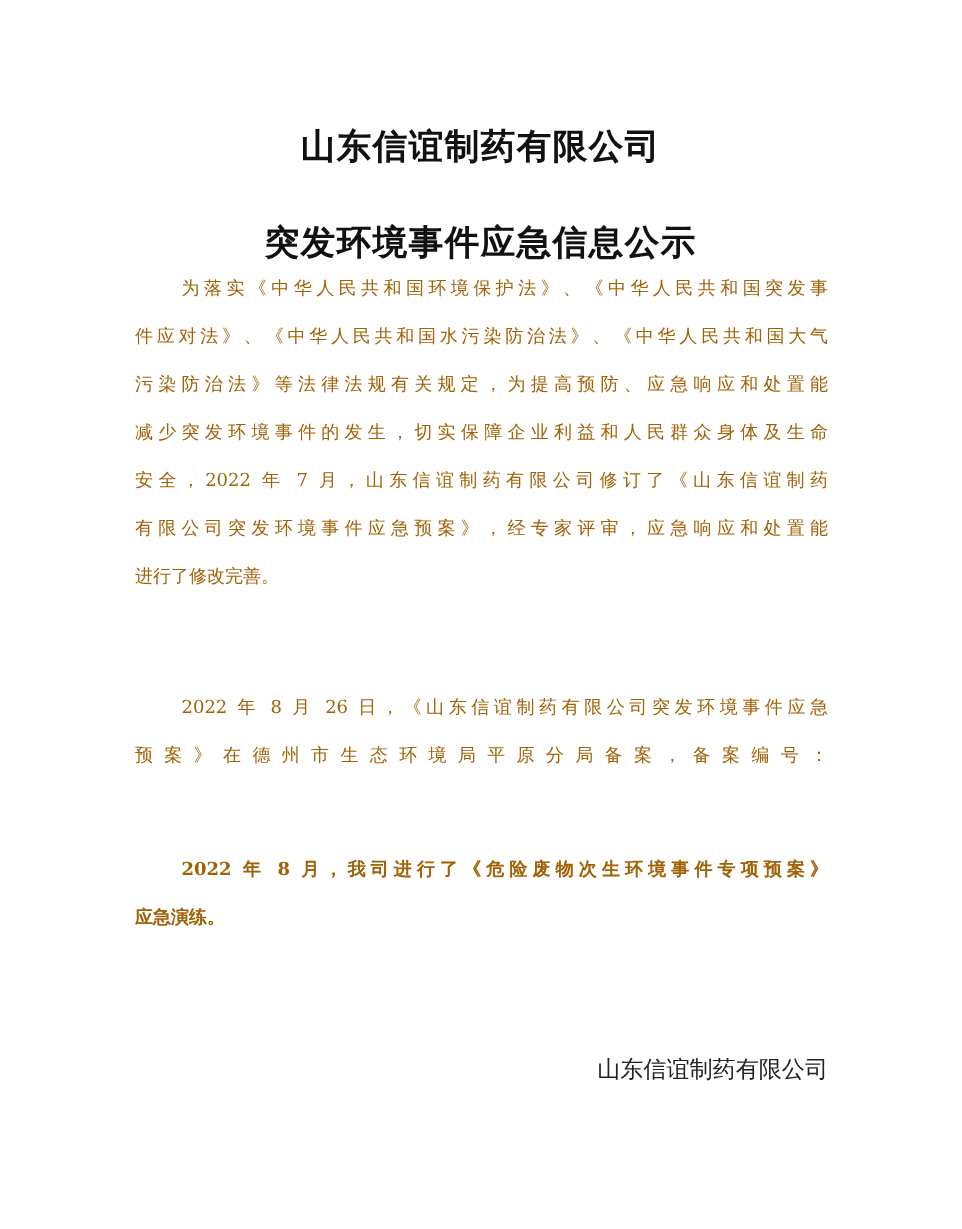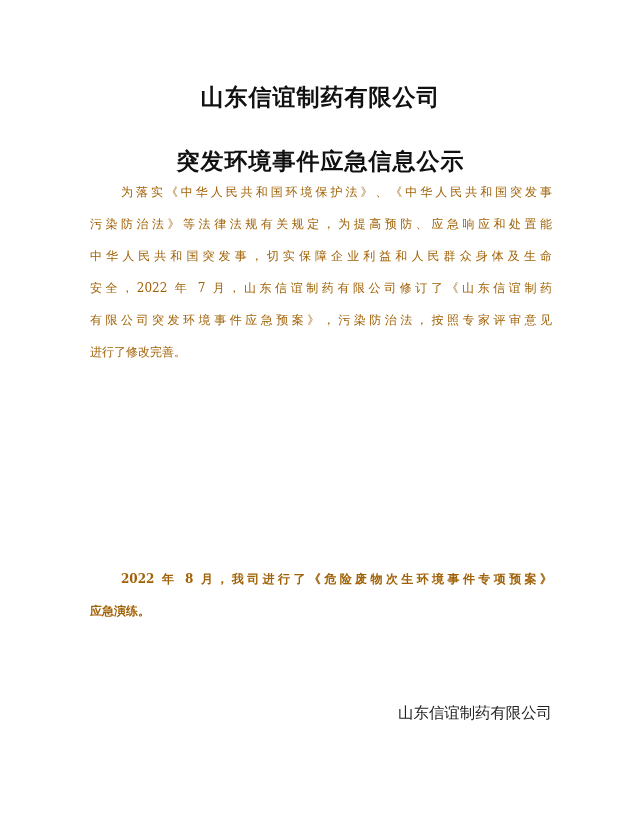--- a/index.html
+++ b/index.html
@@ -30,28 +30,31 @@
 </style>
 </head>
 <body>
 
 <div class="page">
   <div class="title t1">山东信谊制药有限公司</div>
   <div class="title t2">突发环境事件应急信息公示</div>
 
   <div class="body p1">
     <span class="line indent">为落实《中华人民共和国环境保护法》、《中华人民共和国突发事</span>
+    <span class="line">件应对法》、《中华人民共和国水污染防治法》、《中华人民共和国大气</span>
     <span class="line">污染防治法》等法律法规有关规定，为提高预防、应急响应和处置能</span>
-    <span class="line">中华人民共和国突发事，切实保障企业利益和人民群众身体及生命</span>
+    <span class="line">减少突发环境事件的发生，切实保障企业利益和人民群众身体及生命</span>
     <span class="line">安全，2022 年 7 月，山东信谊制药有限公司修订了《山东信谊制药</span>
-    <span class="line">有限公司突发环境事件应急预案》，污染防治法，按照专家评审意见</span>
+    <span class="line">有限公司突发环境事件应急预案》，经专家评审，应急响应和处置能</span>
     <span class="line last">进行了修改完善。</span>
   </div>
 
   <div class="body p2">
+    <span class="line indent">2022 年 8 月 26 日，《山东信谊制药有限公司突发环境事件应急</span>
+    <span class="line">预案》在德州市生态环境局平原分局备案，备案编号：</span>
   </div>
 
   <div class="body p3">
     <span class="line indent">2022 年 8 月，我司进行了《危险废物次生环境事件专项预案》</span>
     <span class="line last">应急演练。</span>
   </div>
 
   <div class="sig sig1">山东信谊制药有限公司</div>
 </div>
 

